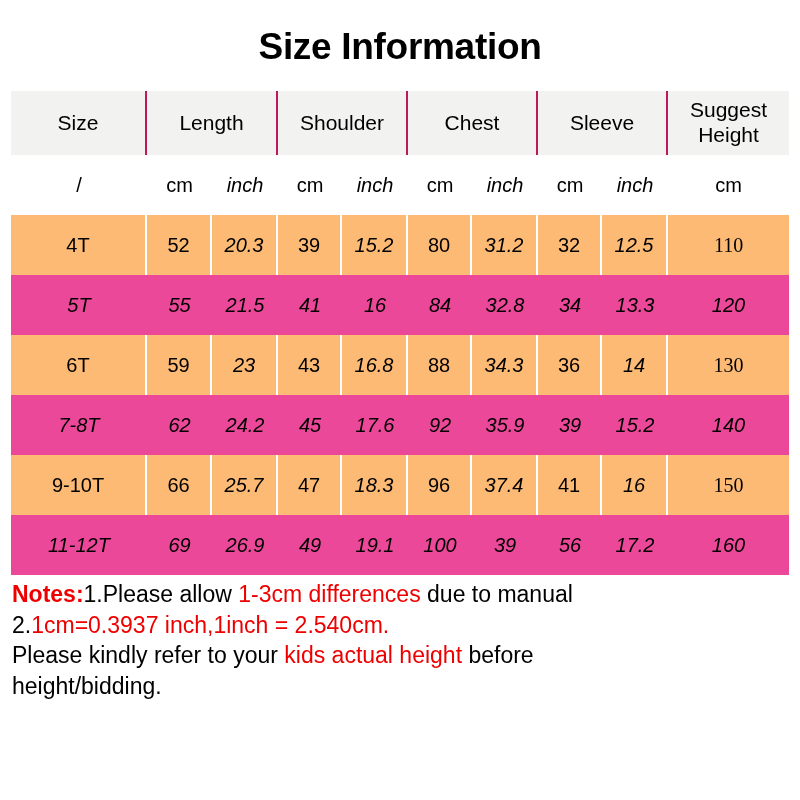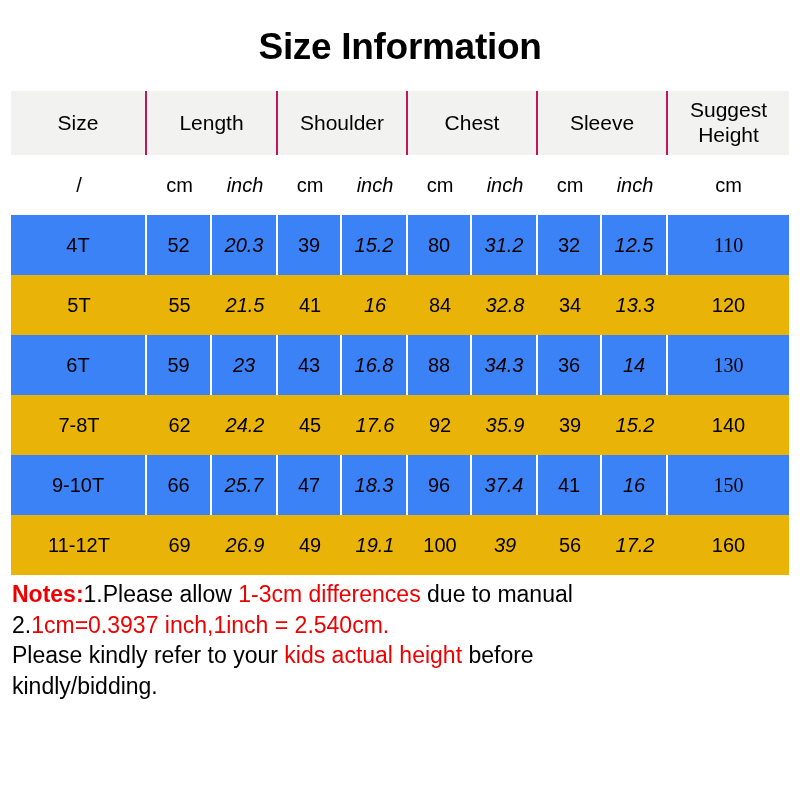--- a/index.html
+++ b/index.html
@@ -72,29 +72,30 @@
     background: #ffffff;
     font-size: 20px;
   }
 
   
   tr.data-row td {
     height: 60px;
     font-size: 20px;
   }
   tr.shaded td {
-    background: #3b82f6;
+    background: #fdba74;
     border-right: 2px solid #ffffff;
   }
   tr.shaded td:last-child {
     border-right: none;
     font-family: Liberation Serif, serif;
   }
   tr.plain td {
-    background: #eab308;
+    background: #ec4899;
+    font-style: italic;
   }
 
   .inch {
     color: #29abe2;
     font-style: italic;
   }
   .unit-cm {
     color: #000;
   }
 
@@ -242,16 +243,16 @@
           <td>160</td>
         </tr>
       </tbody>
     </table>
   </div>
 
   <div class="notes">
     <p><span class="red-bold">Notes:</span><span>1.Please allow </span><span class="red">1-3cm differences</span><span> due to manual</span></p>
     <p><span>2.</span><span class="red">1cm=0.3937 inch,1inch = 2.540cm.</span></p>
     <p><span>Please kindly refer to your </span><span class="red">kids actual height</span><span> before</span></p>
-    <p>kindly/bidding.</p>
+    <p>height/bidding.</p>
   </div>
 
 </div>
 
 </body></html>

